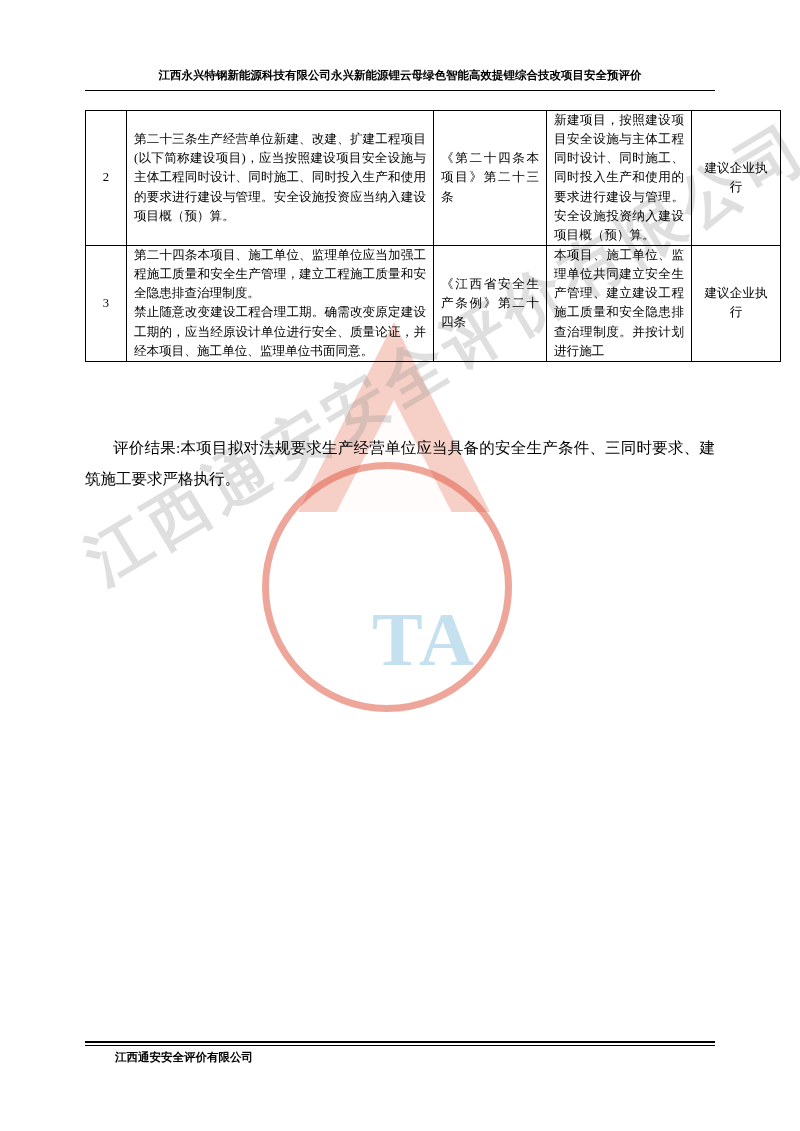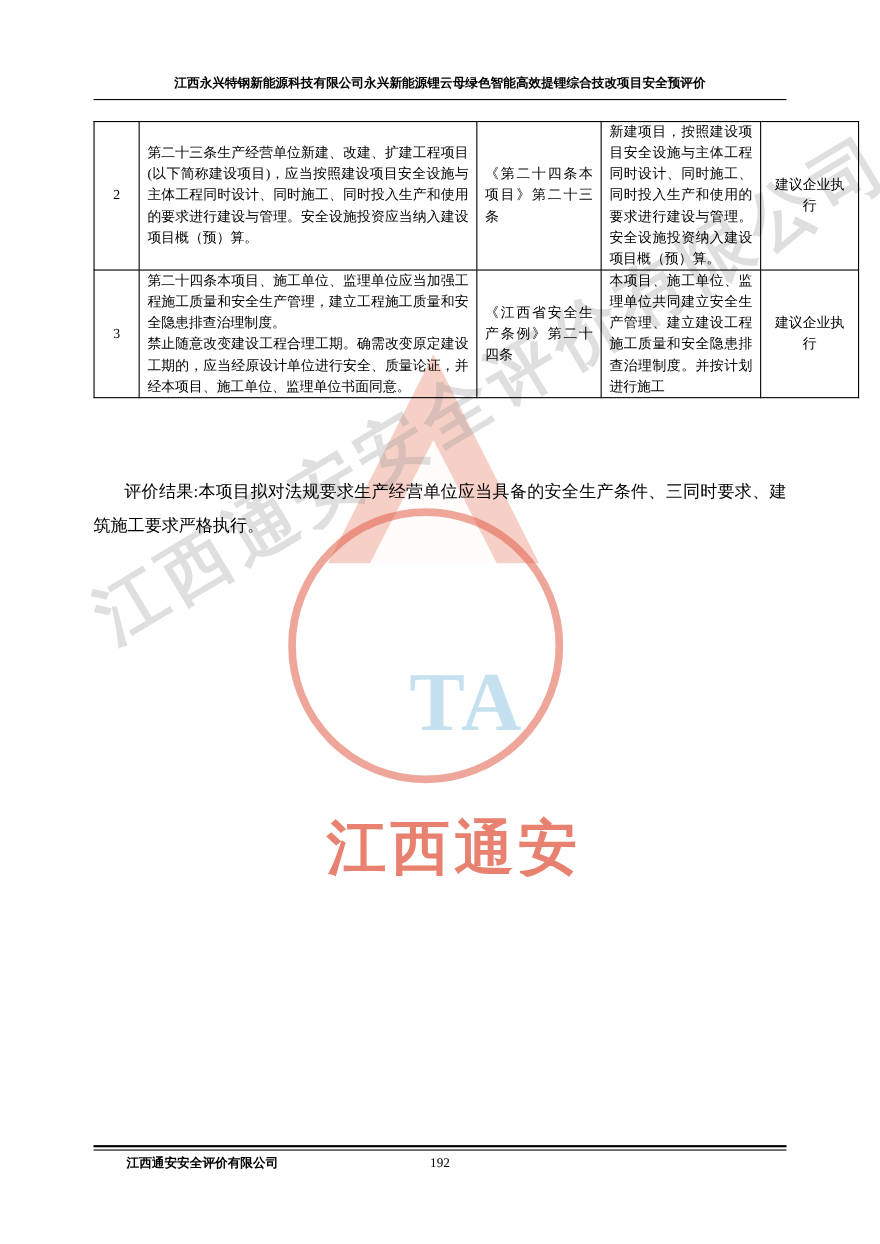--- a/index.html
+++ b/index.html
@@ -227,21 +227,20 @@
 <body>
 
 <div class="page">
 
   <div class="watermark">
     <div class="wm-tri"></div>
     <div class="wm-tri-inner"></div>
     <div class="wm-ring"></div>
     <div class="wm-ta">TA</div>
     <div class="wm-diag">江西通安安全评价有限公司</div>
-    <div class="wm-brand">江西通安</div>
   </div>
 
   <div class="header">江西永兴特钢新能源科技有限公司永兴新能源锂云母绿色智能高效提锂综合技改项目安全预评价</div>
   <div class="header-rule"></div>
 
   <div class="tbl-wrap">
     <table class="law">
       <tbody>
         <tr>
           <td class="col-no">2</td>
@@ -261,16 +260,15 @@
       </tbody>
     </table>
   </div>
 
   <div class="result">评价结果:本项目拟对法规要求生产经营单位应当具备的安全生产条件、三同时要求、建筑施工要求严格执行。</div>
 
   <div class="footer-rule-top"></div>
   <div class="footer-rule-bot"></div>
   <div class="footer">
     <div class="footer-left">江西通安安全评价有限公司</div>
-    <div class="footer-page">192</div>
   </div>
 
 </div>
 
 </body></html>

